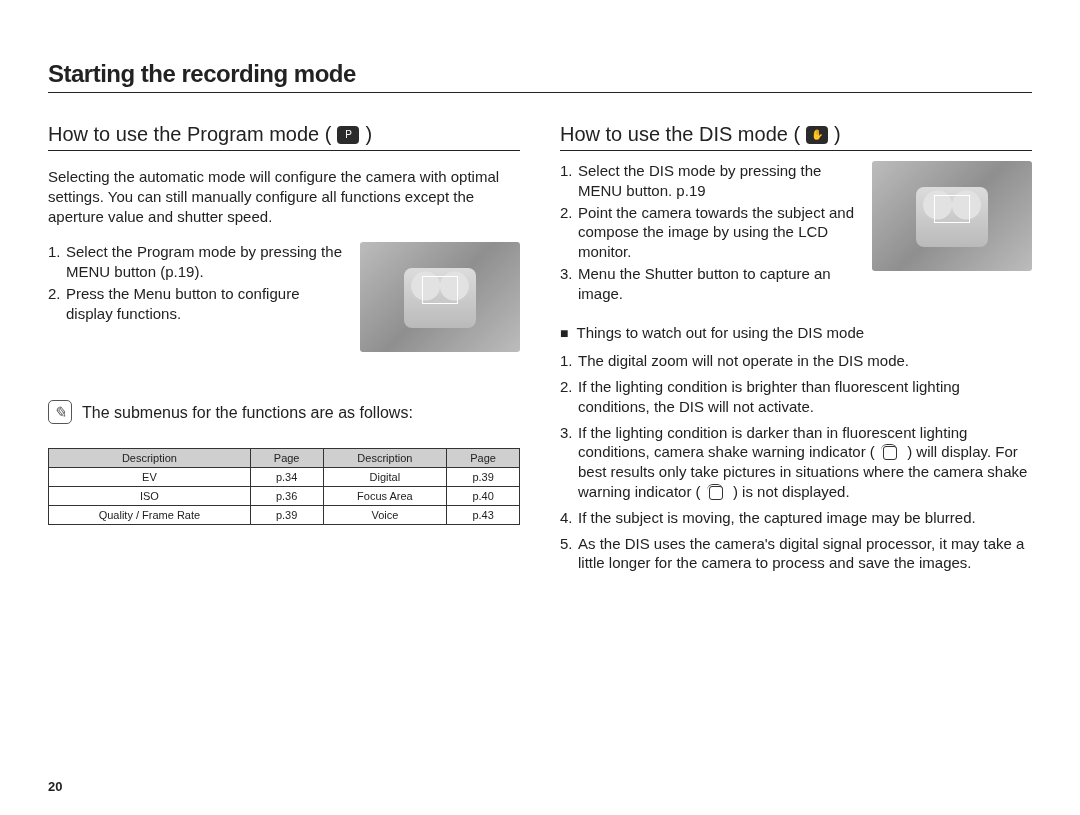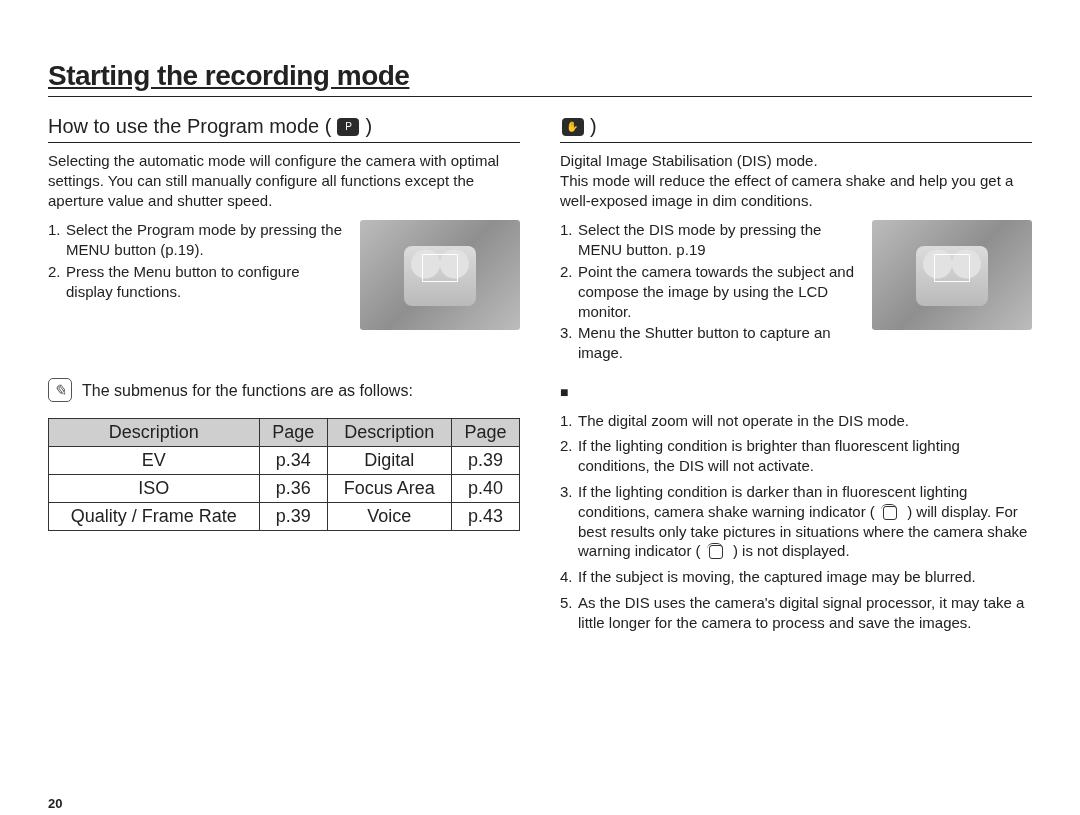--- a/index.html
+++ b/index.html
@@ -7,58 +7,57 @@
   body {
     width: 1080px;
     height: 815px;
     font-family: Arial, Helvetica, sans-serif;
     color: #222;
     background: #fff;
     padding: 60px 48px 30px 48px;
     position: relative;
   }
   h1 {
-    font-size: 28px;
+    font-size: 24px;
     font-weight: bold;
     margin: 0 0 4px 0;
     letter-spacing: -0.5px;
-    text-decoration: underline;
   }
   .hr-heavy {
     border: none;
     border-top: 1.5px solid #222;
     margin: 0 0 18px 0;
   }
   .columns {
     display: flex;
     gap: 40px;
   }
   .col { flex: 1; min-width: 0; }
   h2 {
     font-size: 20px;
     font-weight: 400;
-    margin: 0 0 3px 0;
+    margin: 12px 0 3px 0;
     border-bottom: 1px solid #222;
     padding-bottom: 4px;
     display: flex;
     align-items: center;
     gap: 4px;
   }
   .mode-icon {
     display: inline-flex;
     width: 22px; height: 18px;
     background: #2b2b2b;
     border-radius: 4px;
     color: #fff;
     font-size: 10px;
     align-items: center;
     justify-content: center;
     margin: 0 2px;
   }
-  .bodytext { font-size: 15px; line-height: 1.32; margin: 8px 0; }
+  .bodytext { font-size: 15px; line-height: 1.32; margin: 16px 0; }
   .step-row { display: flex; gap: 16px; margin-top: 10px; }
   .step-text { flex: 1; font-size: 15px; line-height: 1.32; }
   .step-text .li { display: flex; margin-bottom: 2px; }
   .step-text .li .num { min-width: 18px; }
   .img-ph {
     width: 160px; height: 110px;
     background: linear-gradient(135deg,#bcbcbc 0%, #8f8f8f 50%, #bcbcbc 100%);
     border-radius: 3px;
     position: relative;
     flex-shrink: 0;
@@ -90,22 +89,22 @@
     width: 24px; height: 24px;
     border: 1.5px solid #555; border-radius: 5px;
     display:flex; align-items:center; justify-content:center;
     font-style: italic; font-family: Georgia, serif;
     color:#555; flex-shrink:0;
   }
   .note-text { font-size: 16px; padding-top: 4px; }
   table.func {
     border-collapse: collapse;
     width: 100%;
-    font-size: 18px;
-    margin-top: 16px;
+    font-size: 11px;
+    margin-top: 24px;
   }
   table.func th, table.func td {
     border: 1px solid #333;
     padding: 3px 8px;
     text-align: center;
     font-weight: normal;
   }
   table.func thead th { background: #cfcfcf; }
   .square-bullet {
     display: flex; gap: 8px; font-size: 15px; margin-top: 18px; margin-bottom: 8px;
@@ -120,21 +119,21 @@
   }
   .shake-icon::before {
     content:""; position:absolute; left:2px; top:0; width:12px; height:12px;
     border:1.2px solid #333; border-radius:3px;
   }
   .shake-icon::after {
     content:""; position:absolute; left:0; top:-2px; width:16px; height:5px;
     border-top:1.2px solid #333; border-radius: 8px 8px 0 0;
   }
   .page-num {
-    position: absolute; left: 48px; bottom: 4px;
+    position: absolute; left: 48px; bottom: 21px;
     font-size: 13px; font-weight: bold;
   }
 </style>
 </head>
 <body>
 
 <h1>Starting the recording mode</h1>
 <hr class="hr-heavy">
 
 <div class="columns">
@@ -193,27 +192,24 @@
             <td>p.39</td>
             <td>Voice</td>
             <td>p.43</td>
           </tr>
         </tbody>
     </table>
   </div>
 
   <div class="col">
     <h2>
+      <span>How to use the DIS mode (</span>
       <span class="mode-icon">✋</span>
       <span>)</span>
     </h2>
-    <div class="bodytext">
-      <span>Digital Image Stabilisation (DIS) mode.</span><br>
-      <span>This mode will reduce the effect of camera shake and help you get a well-exposed image in dim conditions.</span>
-    </div>
 
     <div class="step-row">
       <div class="step-text">
         <div class="li">
             <span class="num">1.</span>
             <span>Select the DIS mode by pressing the MENU button. p.19</span>
           </div>
         <div class="li">
             <span class="num">2.</span>
             <span>Point the camera towards the subject and compose the image by using the LCD monitor.</span>
@@ -221,20 +217,21 @@
         <div class="li">
             <span class="num">3.</span>
             <span>Menu the Shutter button to capture an image.</span>
           </div>
       </div>
       <div class="img-ph"></div>
     </div>
 
     <div class="square-bullet">
       <span class="sq">■</span>
+      <span>Things to watch out for using the DIS mode</span>
     </div>
 
     <div class="numlist">
       <div class="li">
           <span class="num">1.</span>
           <span>The digital zoom will not operate in the DIS mode.</span>
         </div>
       <div class="li">
           <span class="num">2.</span>
           <span>If the lighting condition is brighter than fluorescent lighting conditions, the DIS will not activate.</span>

